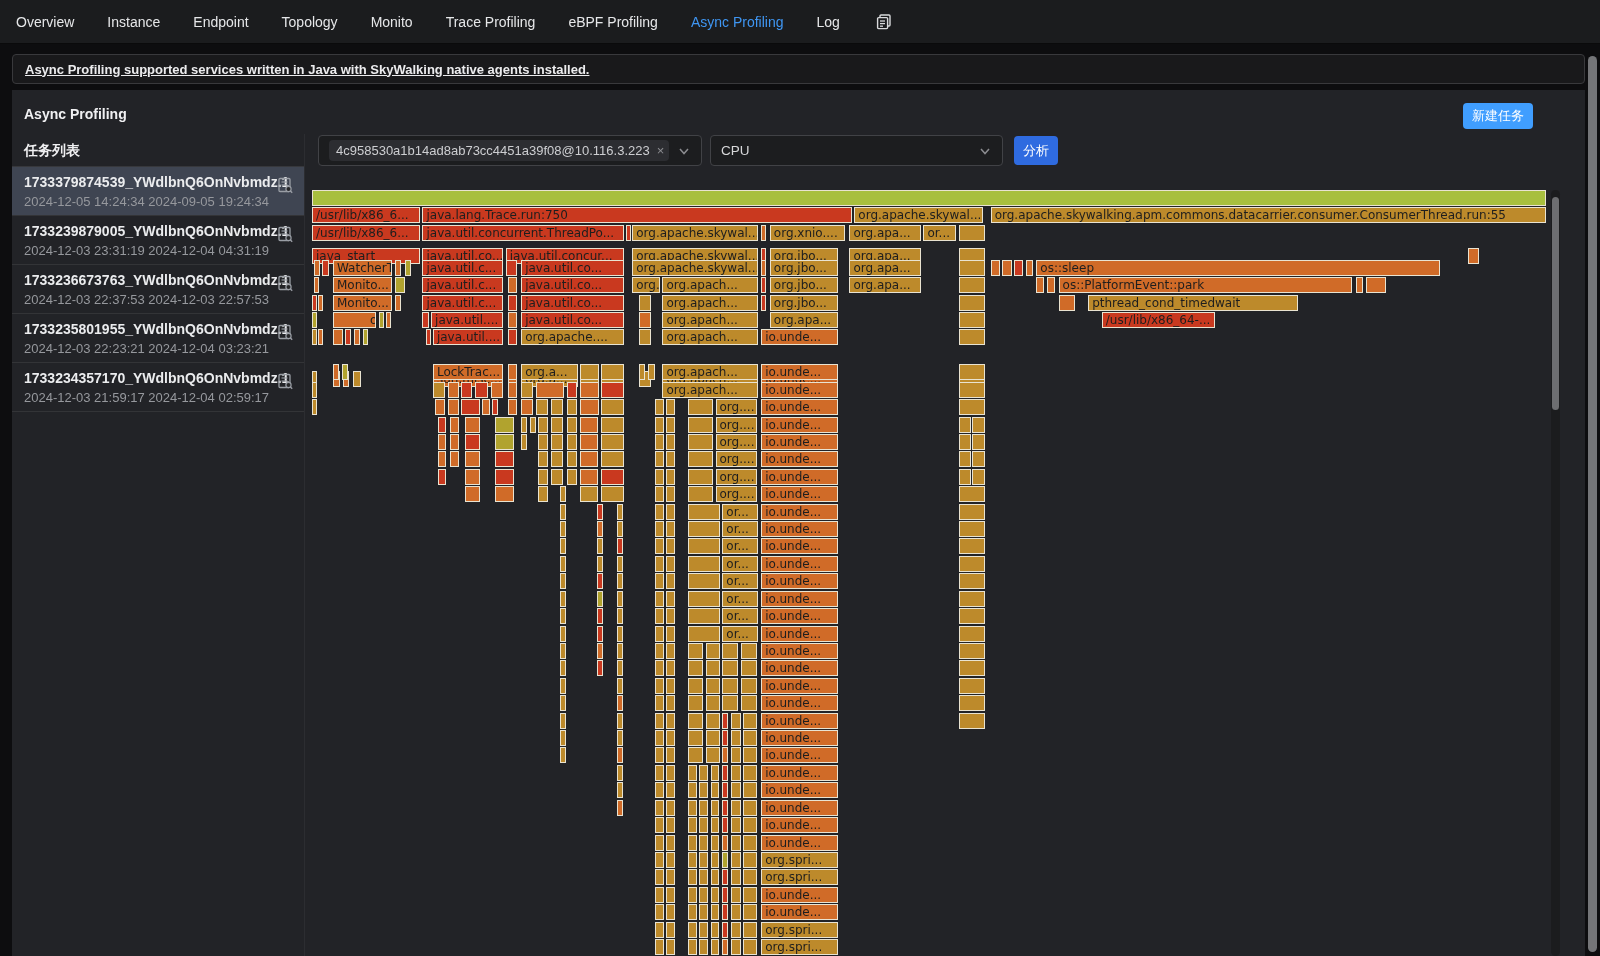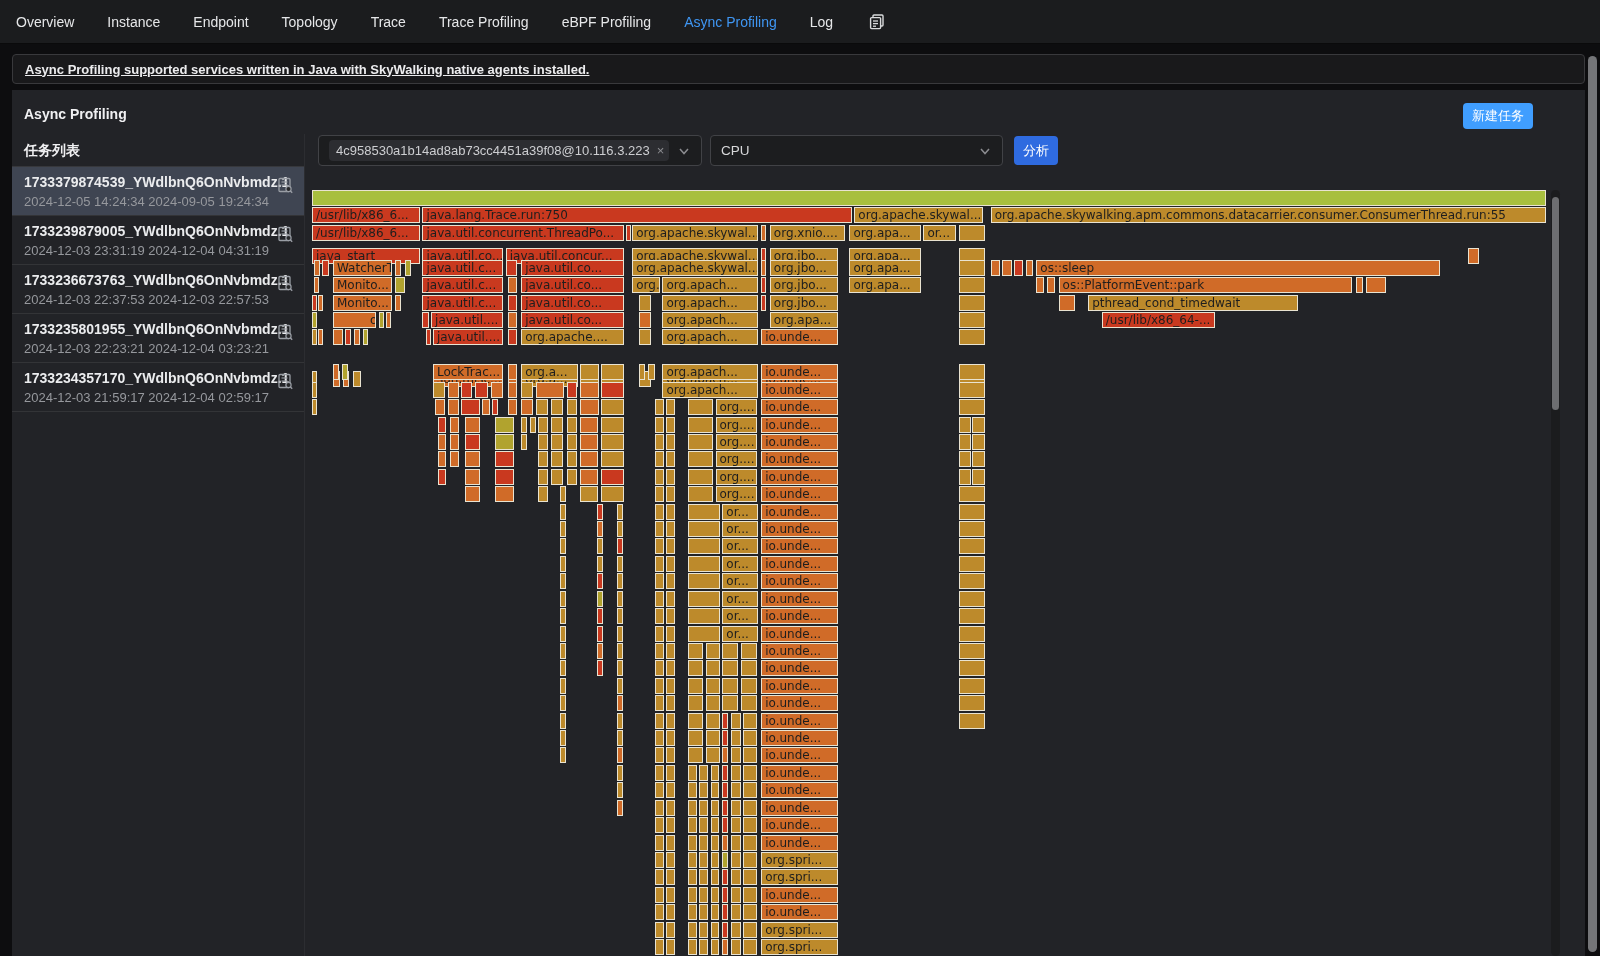--- a/index.html
+++ b/index.html
@@ -56,21 +56,21 @@
 </style>
 </head>
 <body>
 
 <div class="nav">
   <div id="nav-items" style="display:flex;align-items:center;">
       <span class="nav-item">Overview</span>
       <span class="nav-item">Instance</span>
       <span class="nav-item">Endpoint</span>
       <span class="nav-item">Topology</span>
-      <span class="nav-item">Trace</span>
+      <span class="nav-item">Monito</span>
       <span class="nav-item">Trace Profiling</span>
       <span class="nav-item">eBPF Profiling</span>
       <span class="nav-item active">Async Profiling</span>
       <span class="nav-item">Log</span>
     </div>
   <span class="nav-doc-icon">
     <svg width="18" height="18" viewBox="0 0 18 18">
       <rect x="5" y="2" width="10" height="11" rx="1" fill="none" stroke="#d9dadc" stroke-width="1.4"></rect>
       <rect x="2.6" y="4.6" width="10" height="11" rx="1" fill="#1b1c1e" stroke="#d9dadc" stroke-width="1.4"></rect>
       <line x1="5" y1="8" x2="10" y2="8" stroke="#d9dadc" stroke-width="1.3"></line>

